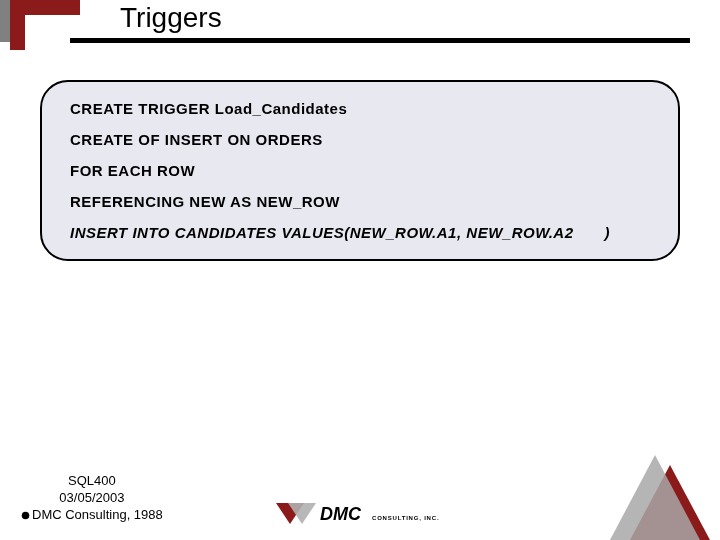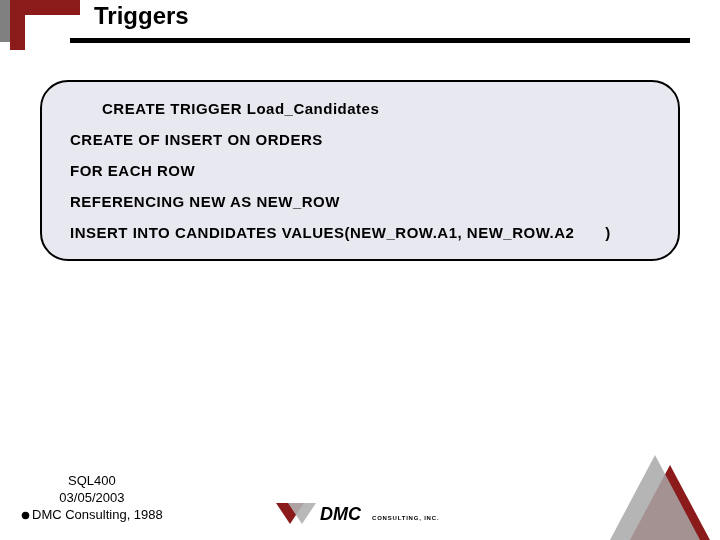--- a/index.html
+++ b/index.html
@@ -10,24 +10,24 @@
     font-family: Arial, Helvetica, sans-serif;
     position: relative;
     overflow: hidden;
   }
   .header {
     position: relative;
     height: 50px;
   }
   .title {
     position: absolute;
-    left: 94px;
+    left: 120px;
     top: 2px;
-    font-size: 24px;
-    font-weight: bold;
+    font-size: 28px;
+    font-weight: normal;
     color: #000;
   }
   .header-line {
     position: absolute;
     left: 70px;
     top: 38px;
     width: 620px;
     height: 5px;
     background: #000;
   }
@@ -50,22 +50,22 @@
   }
   .code-line {
     font-family: Arial, Helvetica, sans-serif;
     font-size: 15px;
     font-weight: bold;
     color: #000;
     letter-spacing: 0.5px;
     margin: 14px 0;
     white-space: nowrap;
   }
-  .code-line:first-child { margin-top: 0; margin-left: 32px; }
-  .code-line:last-child { margin-bottom: 0; }
+  .code-line:first-child { margin-top: 0; }
+  .code-line:last-child { margin-bottom: 0; font-style: italic; }
   .footer {
     position: absolute;
     left: 21px;
     bottom: 16px;
     font-size: 13px;
     line-height: 1.3;
     color: #000;
     text-align: center;
   }
   .footer-copy svg {

